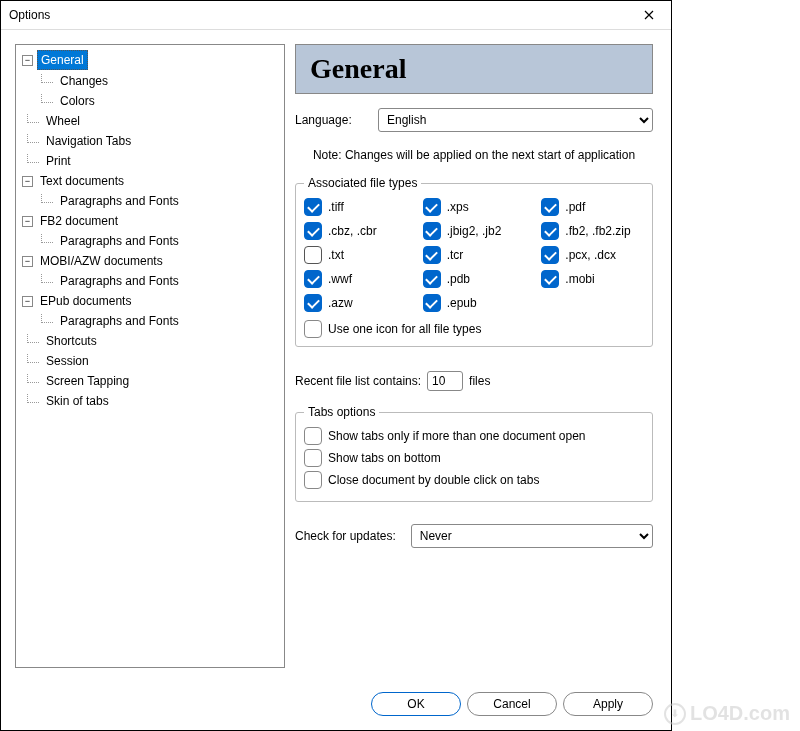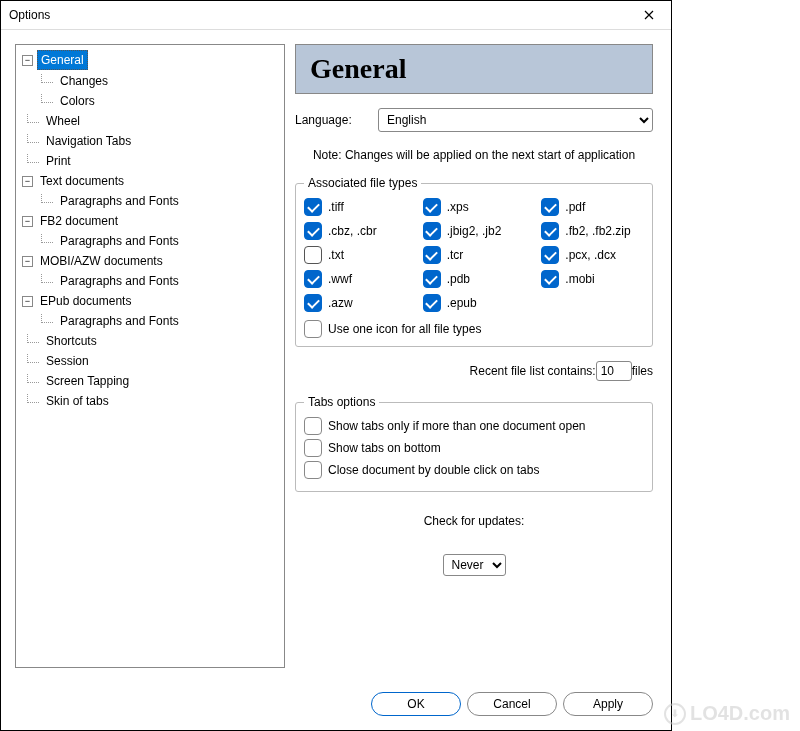--- a/index.html
+++ b/index.html
@@ -151,23 +151,23 @@
 .chk.checked::after {
   content: "";
   width: 5px;
   height: 9px;
   border: solid #fff;
   border-width: 0 2px 2px 0;
   transform: rotate(45deg);
   margin-top: -2px;
 }
 .chk.gray { border-color: #888; }
-.recent-row { display: flex; align-items: center; margin-top: 6px; justify-content: flex-end; }
+.recent-row { display: flex; align-items: center; gap: 6px; margin-top: 16px; }
 .recent-row input { width: 36px; text-align: left; }
-.updates-row { display: flex; align-items: center; gap: 26px; margin-top: 14px; flex-direction: column; }
+.updates-row { display: flex; align-items: center; gap: 15px; margin-top: 14px; }
 .updates-row select { flex: 1; }
 .spacer { flex: 1; }
 .button-bar {
   display: flex;
   justify-content: flex-end;
   gap: 6px;
   padding: 10px 18px 14px 0;
 }
 .btn {
   min-width: 90px;

